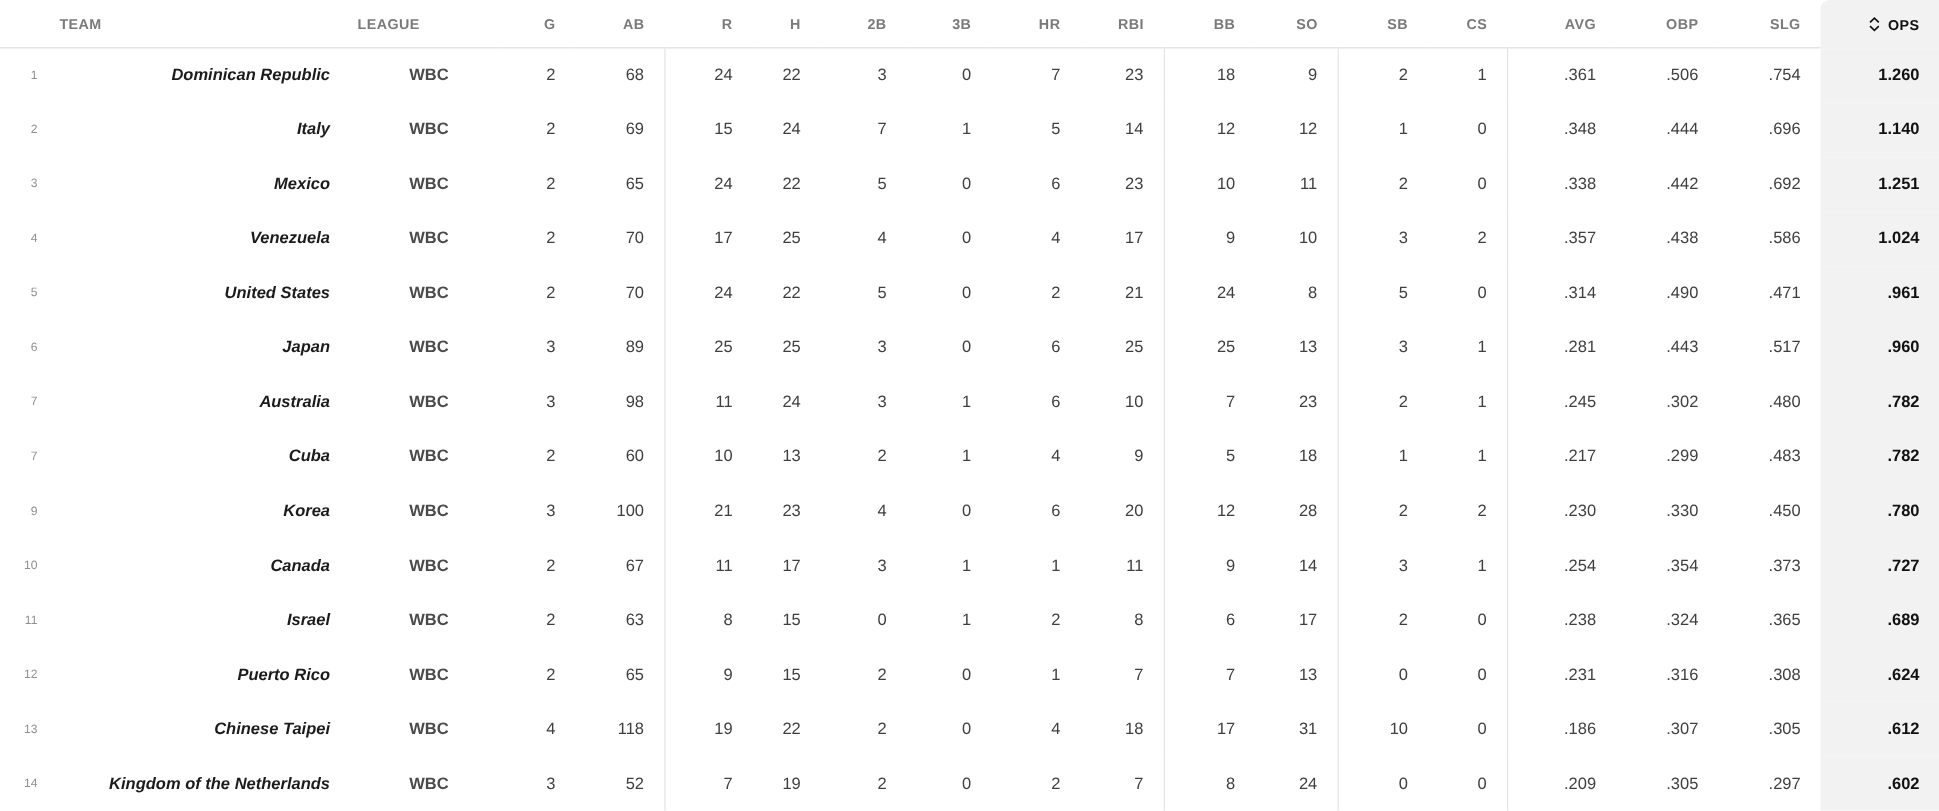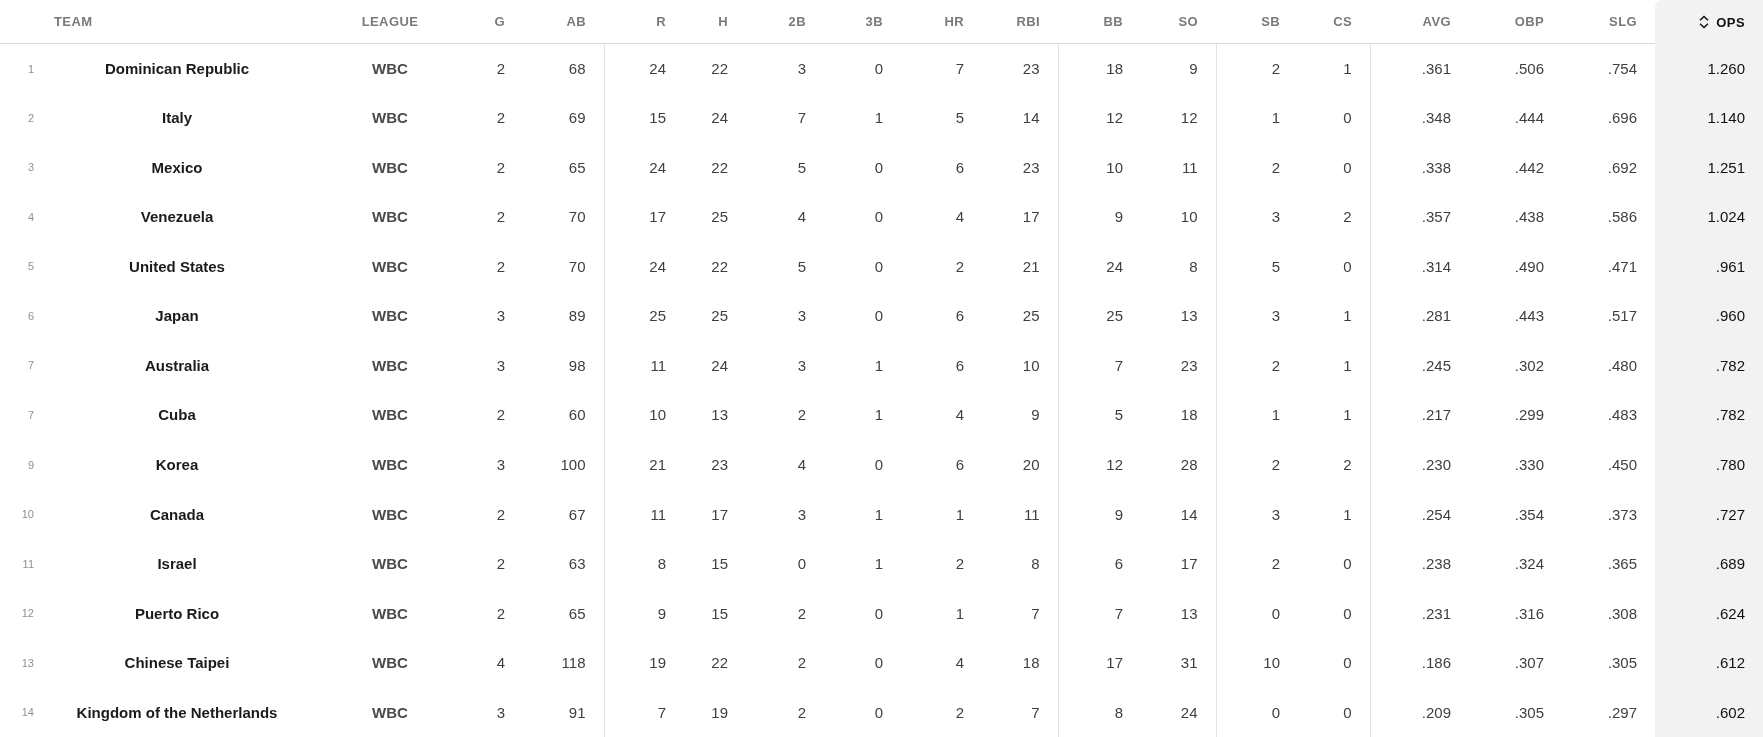--- a/index.html
+++ b/index.html
@@ -33,52 +33,52 @@
 
   thead th{
     height:43px;vertical-align:middle;
     font-size:13px;font-weight:700;letter-spacing:.4px;
     color:var(--header-text);text-transform:uppercase;
     border-bottom:1px solid var(--header-underline);
     padding:0;white-space:nowrap;cursor:pointer;
   }
   thead th.num{text-align:right;padding-right:18px;}
   thead th.col-team{text-align:left;padding-left:14px;}
-  thead th.col-league{text-align:center;padding-left:25px;}
+  thead th.col-league{text-align:left;padding-left:25px;}
   thead th.col-rank{border-bottom:1px solid var(--header-underline);}
   thead th.sorted{
     color:var(--sorted-text);
     background:var(--ops-band);
     border-bottom:none;
     border-radius:8px 0 0 0;
   }
   thead th.sorted .sort-icon{margin-right:7px;transform:translateY(2px);}
 
   tbody tr{height:49.5px;}
   tbody td{
     vertical-align:middle;padding:0;white-space:nowrap;
     font-size:15px;font-weight:500;color:var(--stat-text);
   }
   tbody td.num{text-align:right;padding-right:18px;}
   tbody td.col-rank{
     text-align:right;padding-right:6px;
     font-size:11px;font-weight:500;color:var(--rank-text);
   }
   tbody td.col-team{
-    text-align:center;padding-left:14px;
-    font-weight:700;color:var(--team-text);cursor:pointer;
+    text-align:right;padding-left:14px;
+    font-weight:700;color:var(--team-text);cursor:pointer;font-style:italic;
   }
   tbody td.col-league{
     text-align:center;padding-left:25px;
     font-weight:600;color:var(--league-text);
   }
   tbody td.bl{border-left:1px solid var(--divider);}
   tbody td.col-ops{
     background:var(--ops-band);
-    font-weight:400;color:var(--sorted-text);
+    font-weight:700;color:var(--sorted-text);
   }
 </style>
 </head>
 <body>
 
 <table>
   <colgroup>
     <col class="c-rank">
       <col class="c-team">
       <col class="c-league">
@@ -397,21 +397,21 @@
         <td class="col-avg num bl">.186</td>
         <td class="col-obp num">.307</td>
         <td class="col-slg num">.305</td>
         <td class="col-ops num">.612</td>
       </tr>
       <tr>
         <td class="col-rank">14</td>
         <td class="col-team">Kingdom of the Netherlands</td>
         <td class="col-league">WBC</td>
         <td class="col-g num">3</td>
-        <td class="col-ab num">91</td>
+        <td class="col-ab num">52</td>
         <td class="col-r num bl">7</td>
         <td class="col-h num">19</td>
         <td class="col-2b num">2</td>
         <td class="col-3b num">0</td>
         <td class="col-hr num">2</td>
         <td class="col-rbi num">7</td>
         <td class="col-bb num bl">8</td>
         <td class="col-so num">24</td>
         <td class="col-sb num bl">0</td>
         <td class="col-cs num">0</td>

